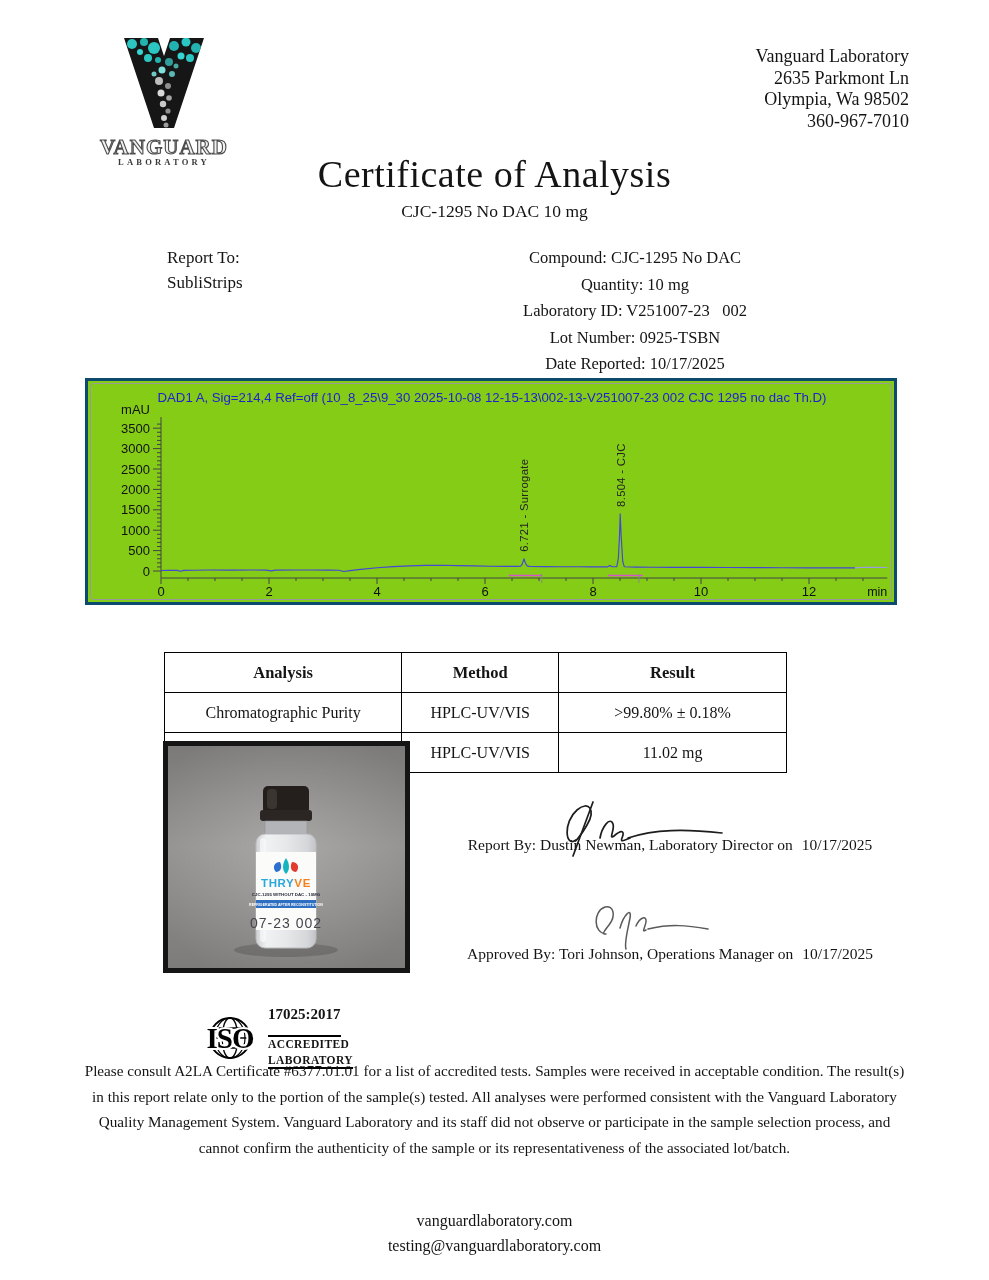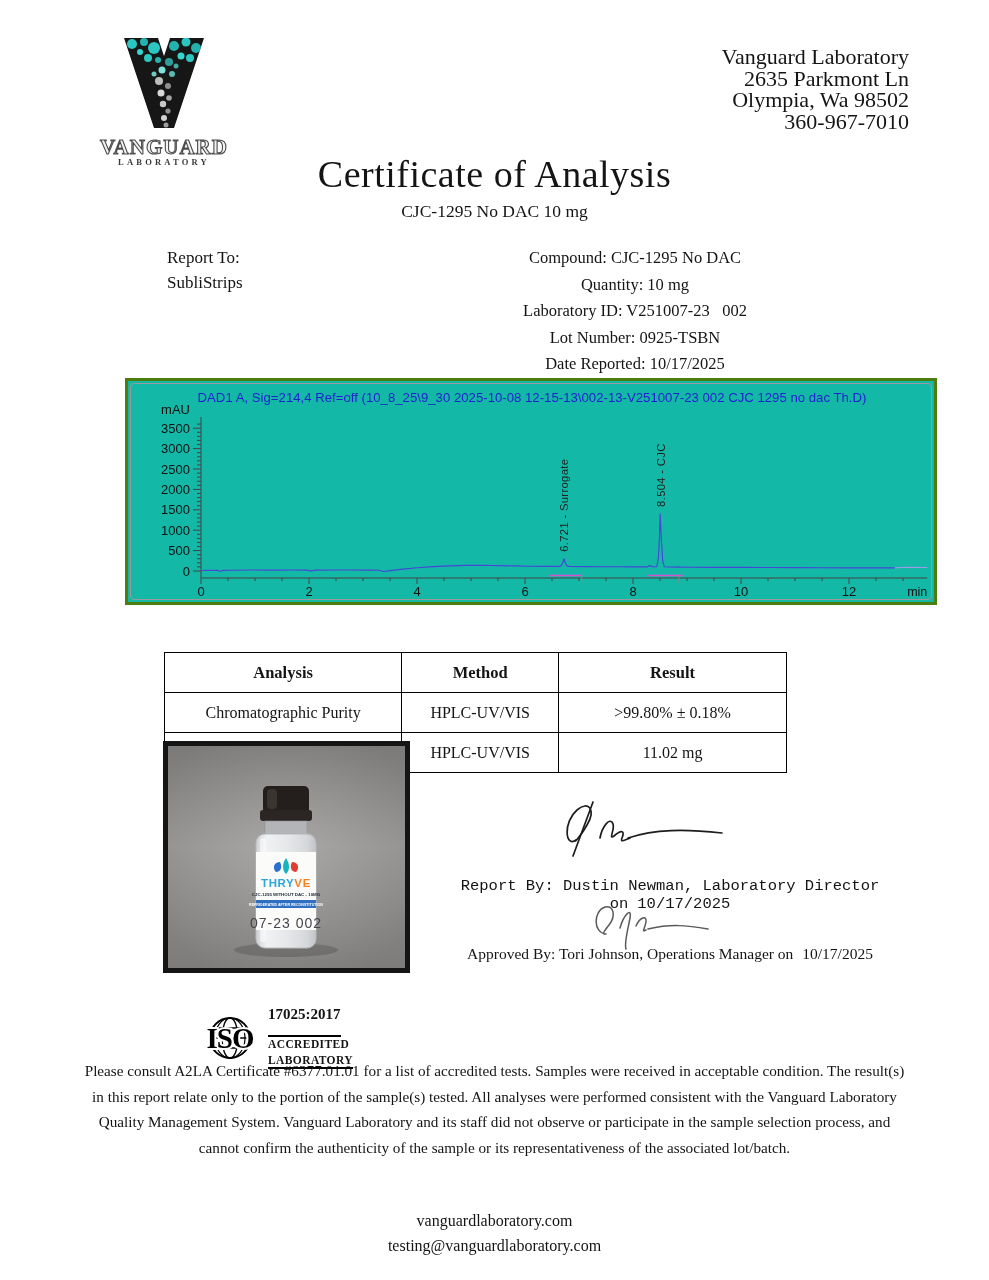--- a/index.html
+++ b/index.html
@@ -1,50 +1,50 @@
 <!DOCTYPE html>
 <html><head>
 <meta charset="utf-8">
 <style>
   html,body{margin:0;padding:0;background:#e9e9e9;}
   #page{position:relative;width:989px;height:1280px;background:#ffffff;margin:0 auto;
         font-family:"Liberation Serif",serif;color:#141414;overflow:hidden;}
   .abs{position:absolute;}
 
   
-  .address{top:46px;right:80px;text-align:right;font-size:22px;line-height:21.5px;}
+  .address{top:46px;right:80px;text-align:right;font-size:18px;line-height:21.5px;}
   .title{top:152px;left:0;right:0;text-align:center;font-size:38px;letter-spacing:.5px;}
   .subtitle{top:201px;left:0;right:0;text-align:center;font-size:17.5px;}
 
   
   .report-to{top:245px;left:167px;font-size:17px;line-height:25px;}
   .report-to .client{font-weight:normal;}
   .sample-info{top:245px;left:281px;right:0;text-align:center;font-size:16.5px;line-height:26.5px;}
   .sample-info .val{white-space:pre;}
 
   
-  .chart-wrap{top:378px;left:85px;width:806px;height:221px;border:3px solid #4d7c0f;background:#14b8a6;margin-left:40px;}
+  .chart-wrap{top:378px;left:85px;width:806px;height:221px;border:3px solid #0c4a6e;background:#84cc16;}
   .chart-inner{position:absolute;top:2px;left:2px;right:2px;bottom:2px;border:1px solid #9a9a9a;border-radius:4px;}
   .chart-inner svg{position:absolute;top:1px;left:1px;}
 
   
   table.results{position:absolute;top:652px;left:164px;width:623px;border-collapse:collapse;
       font-size:16px;text-align:center;}
   table.results th,table.results td{border:1.8px solid #000;padding:9px 4px;height:21px;}
   table.results th{font-size:16.5px;}
 
   
   .photo-frame{top:741px;left:163px;width:237px;height:222px;border:5px solid #151515;background:#22c55e;}
 
   
   .sig1{top:798px;left:560px;}
   .sig2{top:898px;left:588px;}
   .sig-line{left:420px;width:500px;text-align:center;font-size:15.5px;}
   .sig-line .date{margin-left:9px;}
-  .sig-line1{top:877px;font-family:Liberation Mono, monospace;}
+  .sig-line1{top:836px;}
   .sig-line2{top:945px;}
 
   
   .iso{top:1006px;left:203px;display:flex;align-items:center;}
   .iso-text{margin-left:3px;line-height:1;}
   .iso-cert{font-size:15px;font-weight:bold;border-bottom:2px solid #000;display:inline-block;padding-bottom:13px;}
   .iso-l1{font-size:11.5px;font-weight:bold;letter-spacing:.4px;margin-top:2px;}
   .iso-l2{font-size:11.5px;font-weight:bold;letter-spacing:.4px;border-bottom:2px solid #000;display:inline-block;padding-bottom:1px;}
 
   .disclaimer{top:1058px;left:84px;width:821px;text-align:center;font-size:15.2px;line-height:25.5px;}

